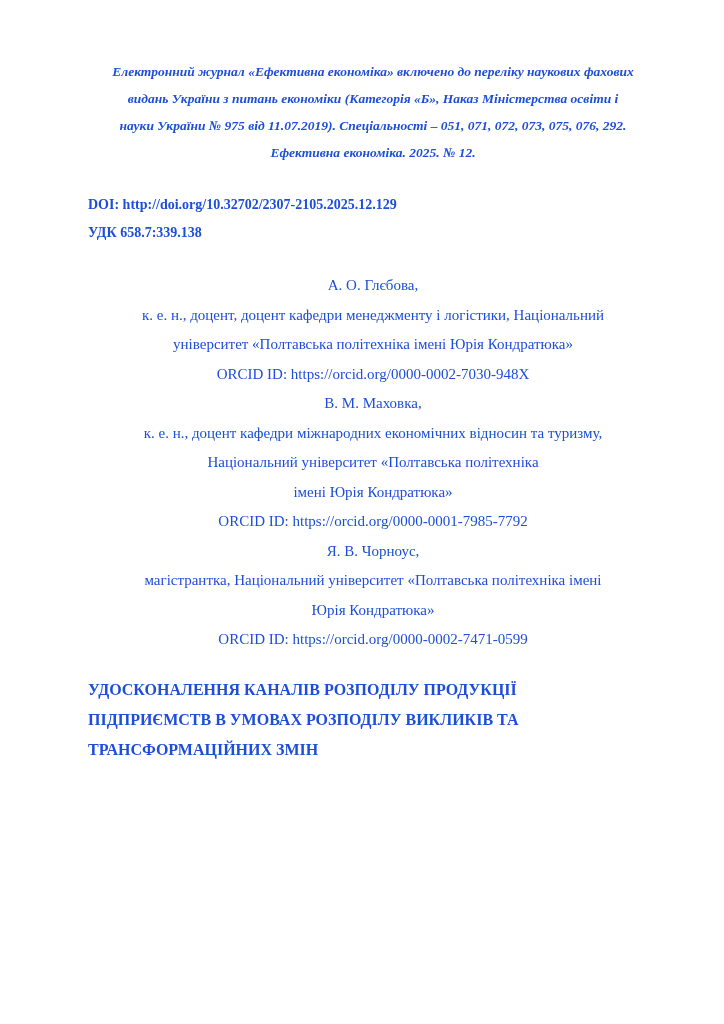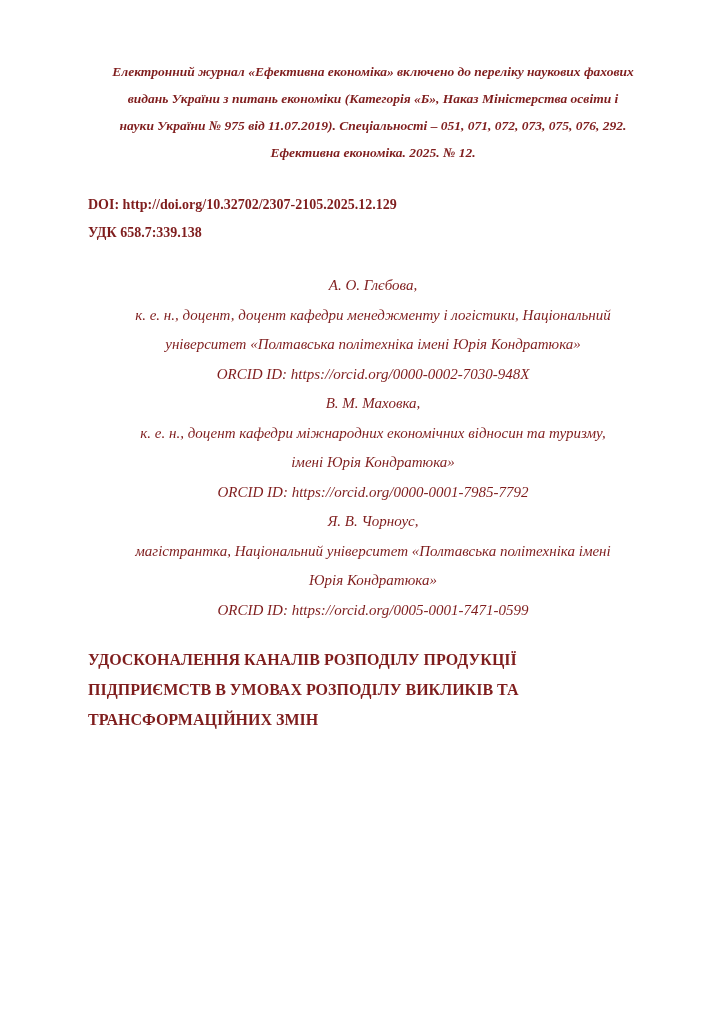--- a/index.html
+++ b/index.html
@@ -5,21 +5,21 @@
   html, body {
     margin: 0;
     padding: 0;
     background: #ffffff;
   }
   .page {
     position: relative;
     width: 724px;
     height: 1024px;
     background: #ffffff;
-    color: #7f1d1d;
+    color: #1d4ed8;
     font-family: "Liberation Serif", "DejaVu Serif", serif;
     overflow: hidden;
     box-sizing: border-box;
   }
   .content {
     box-sizing: border-box;
     padding: 58px 66px 0 88px; 
   }
   
   .header-note {
@@ -37,21 +37,20 @@
     margin-top: 25px;
     font-size: 14px;
     font-weight: bold;
     line-height: 28px;
     text-align: left;
   }
   
   .authors {
     margin-top: 24px;
     font-size: 15px;
-    font-style: italic;
     line-height: 29.5px;
     text-align: center;
   }
   
   .article-title {
     margin: 20px 0 0 0;
     font-size: 16px;
     font-weight: bold;
     line-height: 30px;
   }
@@ -79,29 +78,30 @@
       <div>
         <div>А. О. Глєбова,</div>
         <div>к. е. н., доцент, доцент кафедри менеджменту і логістики, Національний</div>
         <div>університет «Полтавська політехніка імені Юрія Кондратюка»</div>
         <div>ORCID ID: https://orcid.org/0000-0002-7030-948X</div>
       </div>
 
       <div>
         <div>В. М. Маховка,</div>
         <div>к. е. н., доцент кафедри міжнародних економічних відносин та туризму,</div>
+        <div>Національний університет «Полтавська політехніка</div>
         <div>імені Юрія Кондратюка»</div>
         <div>ORCID ID: https://orcid.org/0000-0001-7985-7792</div>
       </div>
 
       <div>
         <div>Я. В. Чорноус,</div>
         <div>магістрантка, Національний університет «Полтавська політехніка імені</div>
         <div>Юрія Кондратюка»</div>
-        <div>ORCID ID: https://orcid.org/0005-0001-7471-0599</div>
+        <div>ORCID ID: https://orcid.org/0000-0002-7471-0599</div>
       </div>
 
     </div>
 
     <h1 class="article-title">
       <div>УДОСКОНАЛЕННЯ КАНАЛІВ РОЗПОДІЛУ ПРОДУКЦІЇ</div>
       <div>ПІДПРИЄМСТВ В УМОВАХ РОЗПОДІЛУ ВИКЛИКІВ ТА</div>
       <div>ТРАНСФОРМАЦІЙНИХ ЗМІН</div>
     </h1>
 

